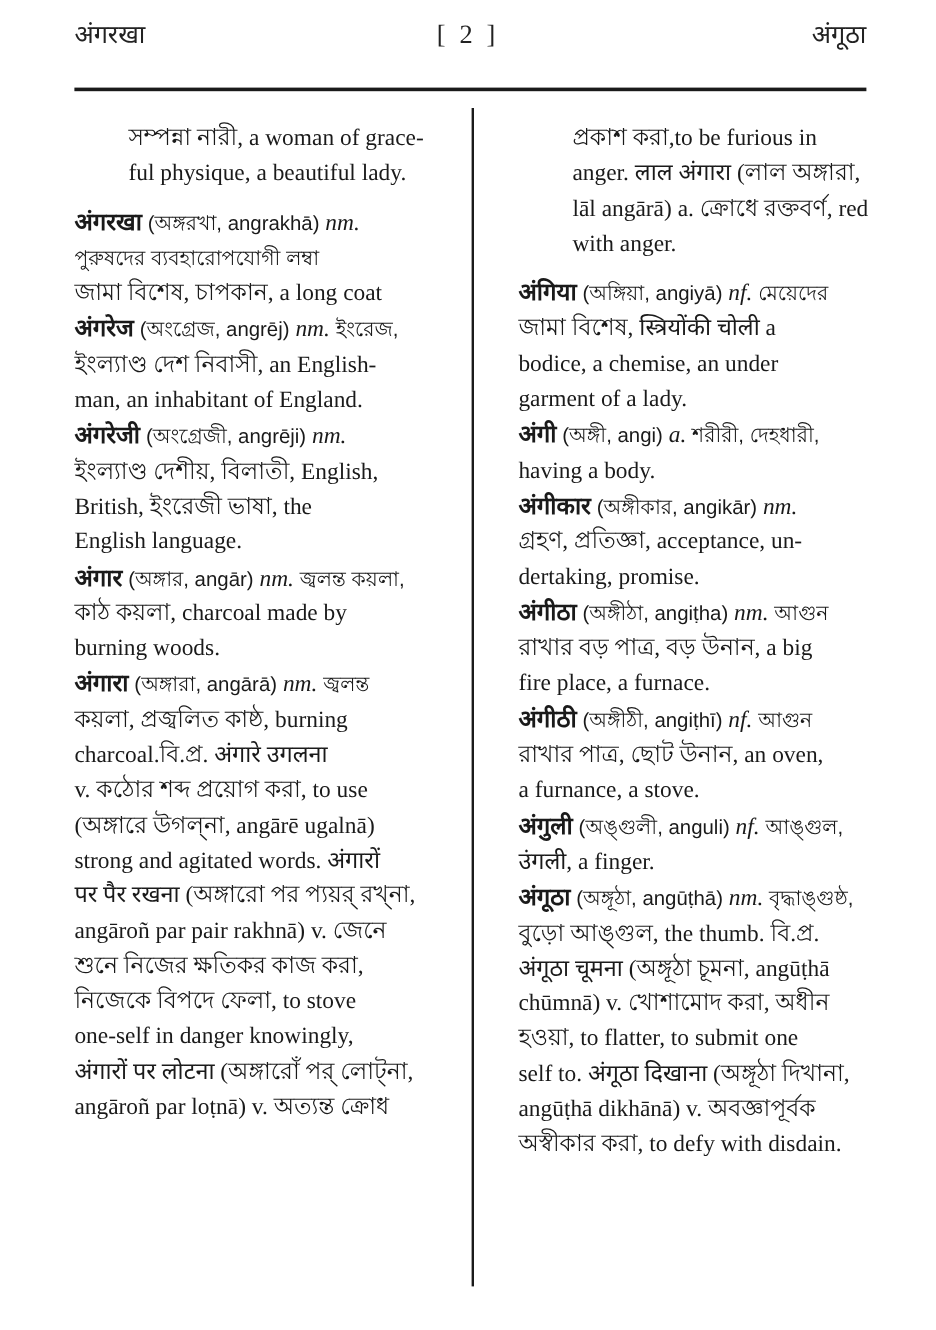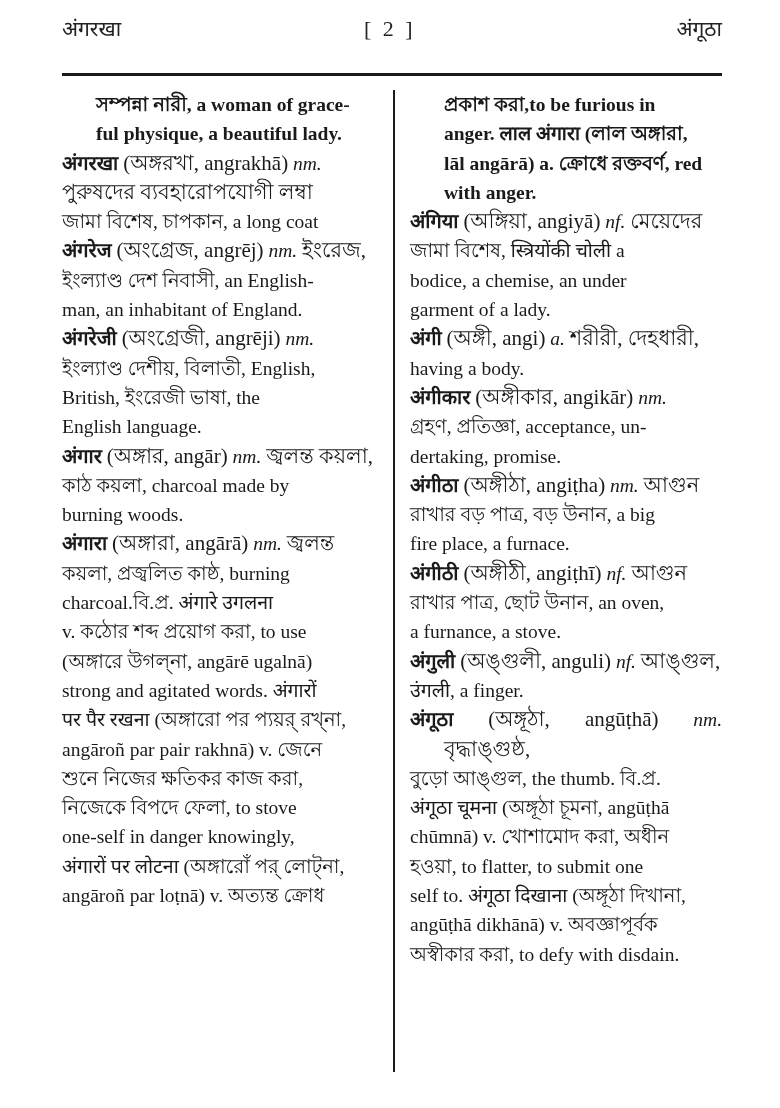--- a/index.html
+++ b/index.html
@@ -8,25 +8,25 @@
     font-family: "Liberation Serif", "DejaVu Serif", serif; color:#1a1a1a;
   }
   .hdr { position:absolute; top:14px; font-size:21px; font-family:"DejaVu Sans", sans-serif; color:#222; }
   .hdr-left { left:62px; }
   .hdr-right { right:58px; }
   .hdr-page { left:364px; top:16px; font-family:"Liberation Serif", serif; font-size:22px; letter-spacing:3px; }
   .rule { position:absolute; left:62px; top:73px; width:660px; height:3px; background:#1a1a1a; }
   .divider { position:absolute; left:393px; top:90px; width:2px; height:982px; background:#1a1a1a; }
   .col { position:absolute; top:90px; font-size:19.5px; line-height:29.3px; }
   .col-left { left:62px; width:316px; }
-  .col-right { left:410px; width:312px; }
+  .col-right { left:432px; width:312px; }
   .entry { padding-left:34px; text-indent:-34px; text-align:justify; margin:0; }
-  .cont { padding-left:34px; text-align:justify; margin:0;font-weight:bold; }
+  .cont { padding-left:34px; text-align:justify; margin:11px; }
   .hw { font-family:"DejaVu Sans", sans-serif; font-weight:bold; font-size:20px; }
-  .bn { font-family:Liberation Serif, serif; font-size:21px; }
+  .bn { font-family:Liberation Sans, sans-serif; font-size:17px; }
   .pos { font-style:italic; }
   .line { display:block; }
 </style>
 </head>
 <body>
 
 <div class="hdr hdr-left">अंगरखा</div>
 <div class="hdr hdr-page">[ 2 ]</div>
 <div class="hdr hdr-right">अंगूठा</div>
 <div class="rule"></div>

